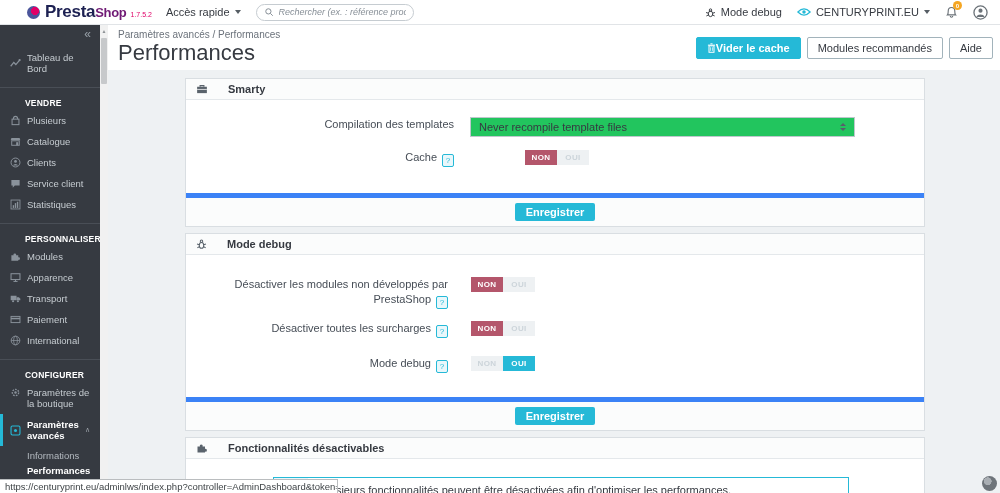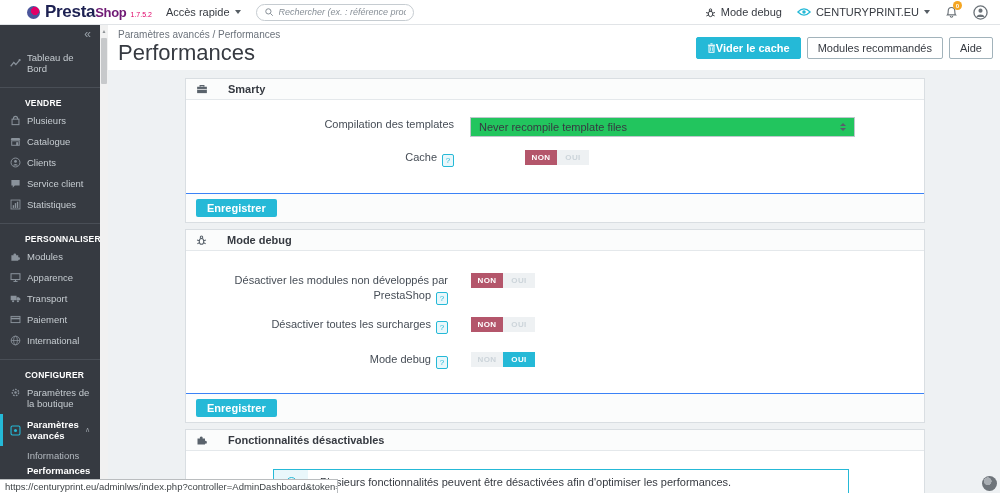--- a/index.html
+++ b/index.html
@@ -58,21 +58,21 @@
   .btn { font-size:11px; border-radius:2px; padding:4px 10px; display:flex; align-items:center; cursor:pointer; height:22px; }
   .btn-primary { background:#25b9d7; color:#fff; font-weight:bold; border:1px solid #25b9d7; }
   .btn-outline { background:#fff; color:#363a41; border:1px solid #a2b3bb; }
 
   .page-body { position:absolute; top:45px; bottom:0; left:0; right:0; background:#eef1f3; overflow:hidden; }
   .panels { position:absolute; top:8px; left:77px; width:740px; }
   .panel { background:#fff; border:1px solid #d9dee2; margin-bottom:6px; }
   .panel-head { height:21px; display:flex; align-items:center; gap:20px; padding:0 10px;
                 border-bottom:1px solid #e4e8eb; background:#fbfcfc; font-size:11px; font-weight:bold; color:#363a41; }
   .panel-head .picon { color:#5a636c; display:flex; }
-  .panel-foot { border-top:1px solid #3b82f6; background:#fbfcfc; padding:5px 10px; display:flex; justify-content:flex-start; }
+  .panel-foot { border-top:5px solid #3b82f6; background:#fbfcfc; padding:5px 10px; display:flex; justify-content:center; }
   .btn-save { background:#25b9d7; color:#fff; font-size:11px; font-weight:bold; padding:2px 11px; height:18px;
               display:flex; align-items:center; border:0; border-radius:2px; cursor:pointer; font-family:"Liberation Sans",sans-serif;}
 
   .form-row { display:flex; align-items:flex-start; }
   .form-label { width:262px; text-align:right; font-size:11px; color:#464d56; line-height:15px; }
   .help-box { display:inline-flex; align-items:center; justify-content:center; width:12px; height:13px; margin-left:5px;
               border:1px solid #25b9d7; border-radius:2px; background:#e9f7fb; color:#25b9d7; font-size:8px; vertical-align:-2px; cursor:pointer;}
   .select-box { margin-left:16px; width:385px; height:20px; border:1px solid #bfc7cd; background:#22c55e; display:flex;
                 align-items:center; justify-content:space-between; padding:0 8px; font-size:11px; color:#363a41; cursor:pointer; }
   .select-caret { display:flex; flex-direction:column; gap:2px; }

